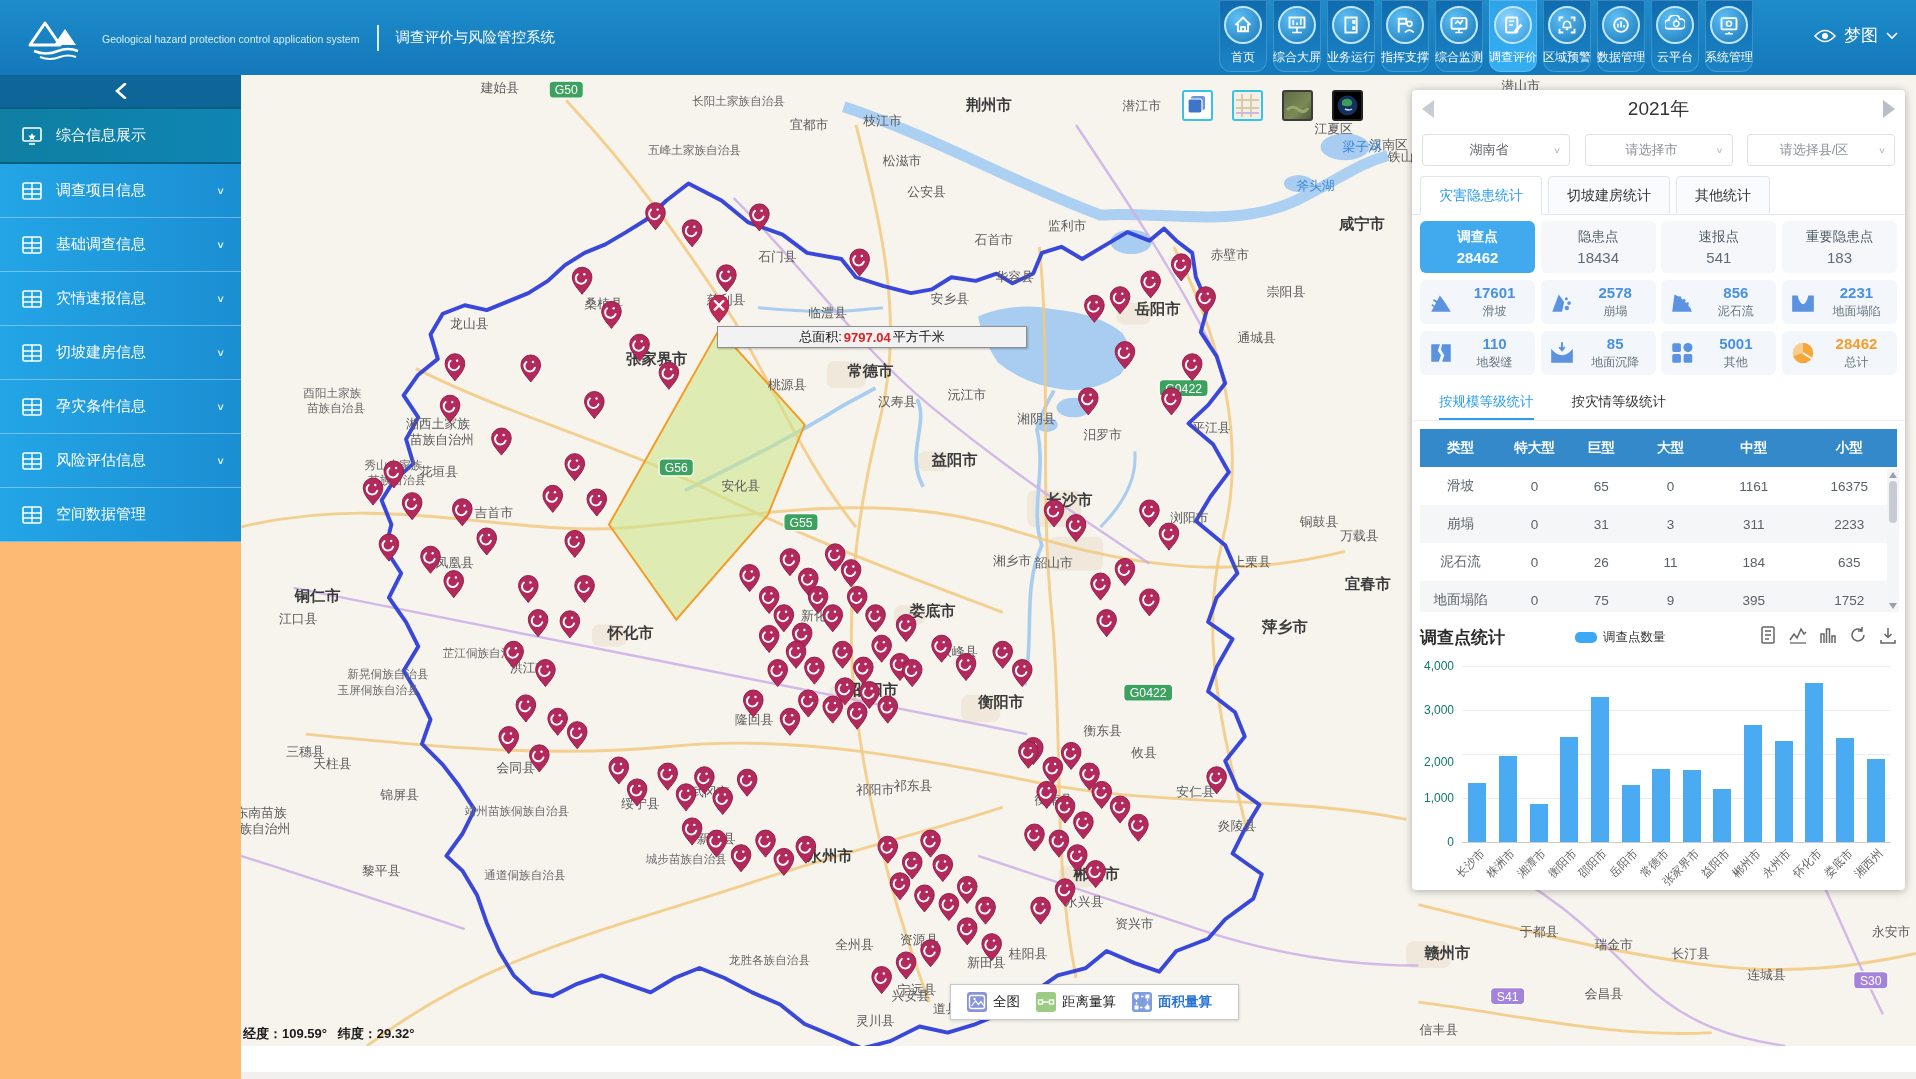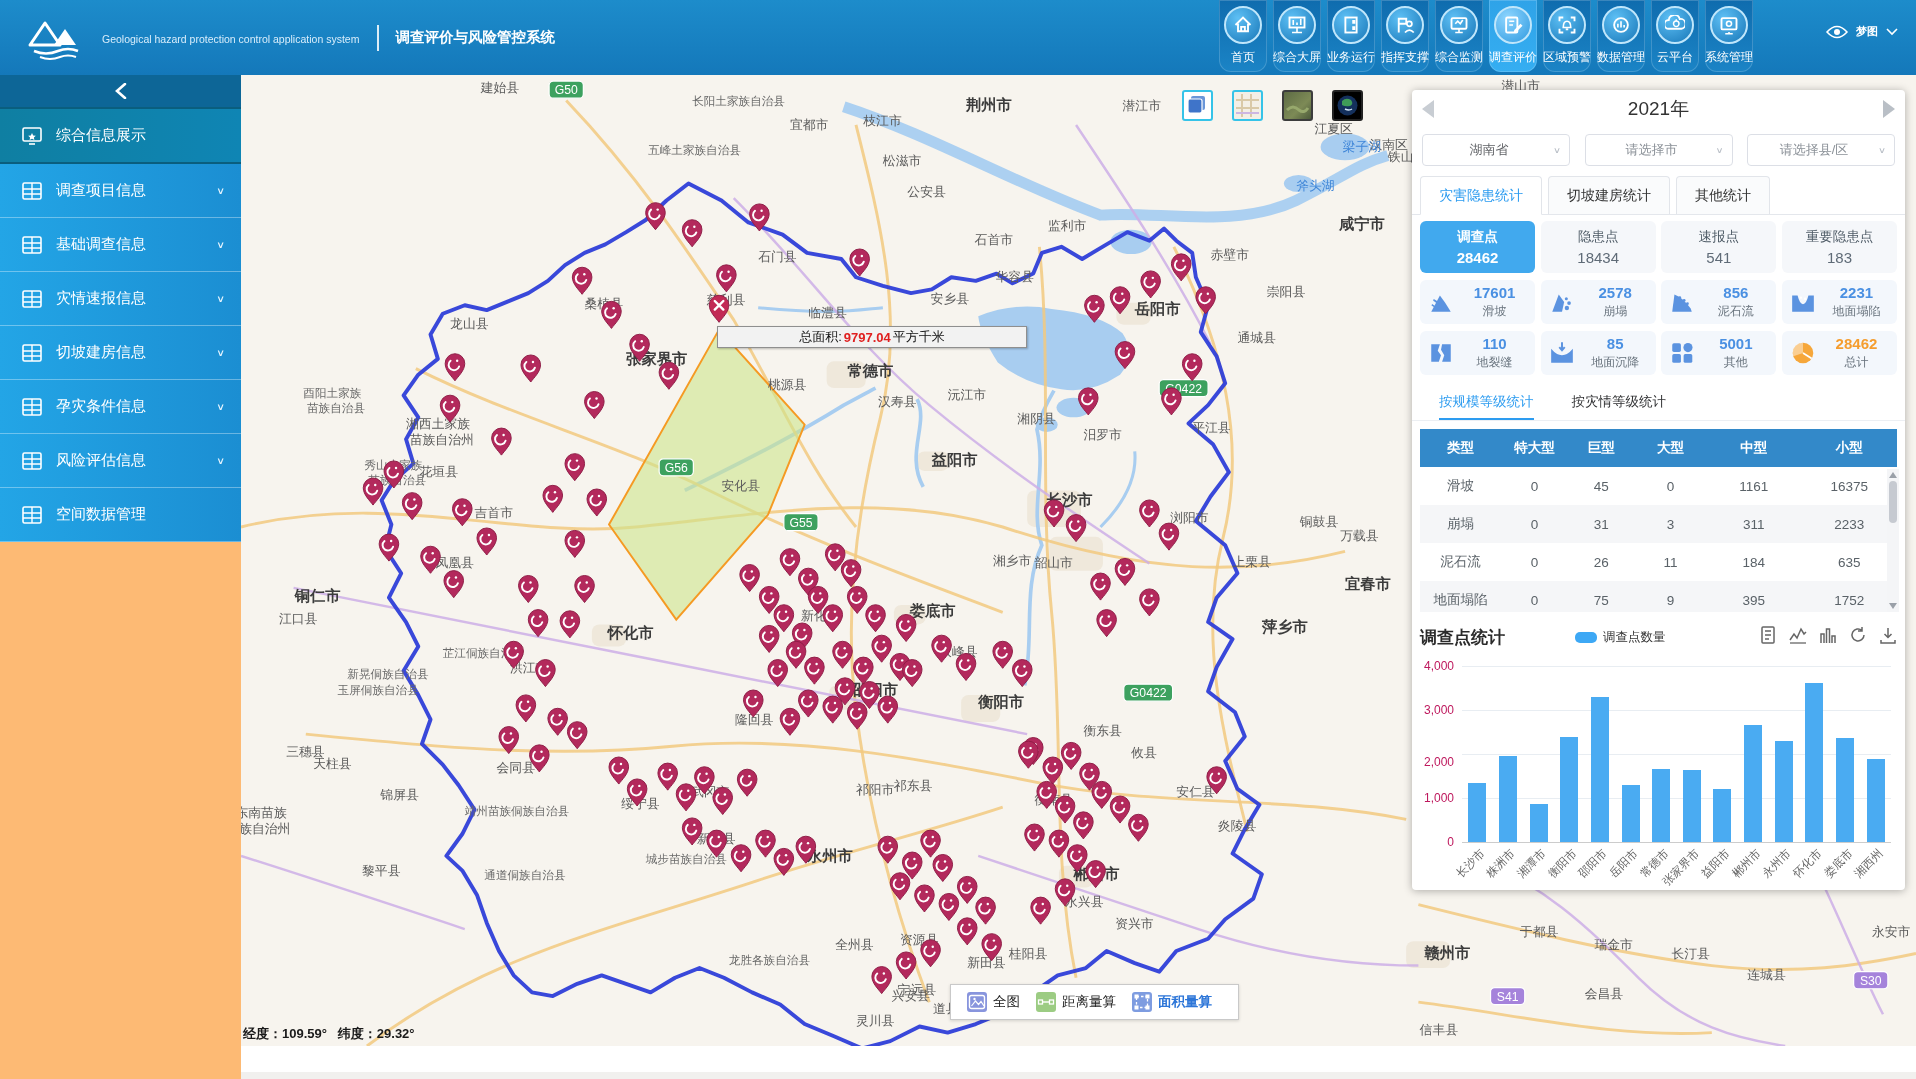--- a/index.html
+++ b/index.html
@@ -6,33 +6,33 @@
   body{width:1916px;height:1079px;position:relative;overflow:hidden;background:#fff;
        font-family:"Liberation Sans","DejaVu Sans",sans-serif;}
   
   #header{position:absolute;left:0;top:0;width:1916px;height:75px;
     background:linear-gradient(180deg,#1d8ccb 0%,#1478ba 100%);display:flex;align-items:center;}
   #logo{width:64px;height:46px;margin-left:24px;flex:0 0 auto;}
   #titleblock{margin-left:14px;color:#fff;}
   #titleblock .t1{font-size:21px;font-weight:bold;letter-spacing:1px;}
   #titleblock .t2{font-size:10.5px;color:#d8edfb;margin-top:2px;}
   .hdr-div{width:2px;height:26px;background:rgba(255,255,255,.85);margin:0 16px 0 18px;}
-  #sysname{color:#fff;font-size:14.5px;font-weight:bold;}
+  #sysname{color:#fff;font-size:14.5px;font-weight:normal;}
   #nav{position:absolute;right:160px;top:0;height:75px;display:flex;align-items:flex-start;}
   .nav-item{width:48px;height:72px;margin:0 3px;border-radius:0 0 12px 12px;cursor:pointer;
     background:linear-gradient(180deg,#0f6cae,#1b84c6);display:flex;flex-direction:column;align-items:center;
     box-shadow:inset 0 0 0 1px rgba(255,255,255,.18);}
   .nav-item.active{background:linear-gradient(180deg,#2fa3e8,#35aef2);}
   .nav-ic{width:34px;height:34px;border-radius:50%;margin-top:6px;
     background:radial-gradient(circle at 35% 30%,#5ec0f5,#1877b8);border:2px solid #bfe6fb;
     display:flex;align-items:center;justify-content:center;}
   .nav-item.active .nav-ic{background:radial-gradient(circle at 35% 30%,#8fd6ff,#2f9ae0);}
   .nav-lb{color:#fff;font-size:12px;margin-top:5px;white-space:nowrap;}
   #userbox{position:absolute;right:18px;top:24px;display:flex;align-items:center;color:#fff;}
-  #userbox .uname{font-size:11px;font-weight:bold;margin:0 8px;}
+  #userbox .uname{font-size:17px;font-weight:normal;margin:0 8px;}
   
   #sidebar{position:absolute;left:0;top:75px;width:241px;height:1004px;background:#fdba74;}
   #collapse{height:32px;background:#0d6697;display:flex;align-items:center;justify-content:center;cursor:pointer;}
   .side-item{height:53px;display:flex;align-items:center;position:relative;cursor:pointer;
     background:linear-gradient(90deg,#23a5e6,#1b8ed2);border-bottom:1px solid rgba(255,255,255,.35);}
   .side-item .lb{color:#fff;font-size:15px;margin-left:14px;}
   .side-item .chev{position:absolute;right:16px;color:#eaf6ff;font-size:12px;transform:scaleY(.8);}
   .side-item.active{background:linear-gradient(90deg,#0f7fa2,#0f85b4);
     border-top:2px solid #0a5e7e;border-bottom:2px solid #0a5e7e;}
   .side-ic{width:20px;height:18px;margin-left:22px;flex:0 0 auto;}
@@ -104,21 +104,21 @@
   #chart{padding:10px 8px 0 8px;position:relative;}
   #chead{display:flex;align-items:center;height:30px;}
   #ctitle{font-size:17px;font-weight:bold;color:#2b2b2b;}
   #clegend{display:flex;align-items:center;margin-left:70px;}
   #clegend .pill{width:22px;height:11px;border-radius:5px;background:#3da8f5;margin-right:6px;}
   #clegend .lt{font-size:12.5px;color:#333;}
   #ctools{margin-left:auto;display:flex;align-items:center;}
   .ctool{margin-left:12px;cursor:pointer;}
   #plotwrap{position:relative;height:230px;margin-top:14px;}
   #ylabels{position:absolute;left:0;top:0;width:36px;height:176px;}
-  .yl{position:absolute;right:2px;font-size:12px;color:#be185d;transform:translateY(-50%);}
+  .yl{position:absolute;right:2px;font-size:12px;color:#0f766e;transform:translateY(-50%);}
   #plot{position:absolute;left:42px;right:6px;top:0;height:176px;border-bottom:1px solid #ccc;}
   .grid{position:absolute;left:0;right:0;height:1px;background:#e8edf2;}
   #bars{position:absolute;left:0;right:0;bottom:0;top:0;display:flex;align-items:flex-end;}
   .slot{flex:1;position:relative;height:100%;}
   .bar{position:absolute;bottom:0;left:50%;transform:translateX(-50%);width:18px;background:#4aabf2;}
   .xl{position:absolute;top:180px;right:50%;font-size:11.5px;color:#666;white-space:nowrap;
       transform-origin:100% 0;transform:rotate(-45deg);}
   
   #bottomstrip{position:absolute;left:241px;top:1072px;width:1675px;height:7px;background:#f1f0ee;}
   svg text{font-family:"Liberation Sans","DejaVu Sans",sans-serif;}
@@ -1390,21 +1390,21 @@
         <div class="c c1">特大型</div>
         <div class="c c2">巨型</div>
         <div class="c c3">大型</div>
         <div class="c c4">中型</div>
         <div class="c c5">小型</div>
       </div>
     <div id="tbody">
         <div class="trow">
           <div class="c c0">滑坡</div>
           <div class="c c1">0</div>
-          <div class="c c2">45</div>
+          <div class="c c2">65</div>
           <div class="c c3">0</div>
           <div class="c c4">1161</div>
           <div class="c c5">16375</div>
         </div>
         <div class="trow">
           <div class="c c0">崩塌</div>
           <div class="c c1">0</div>
           <div class="c c2">31</div>
           <div class="c c3">3</div>
           <div class="c c4">311</div>

